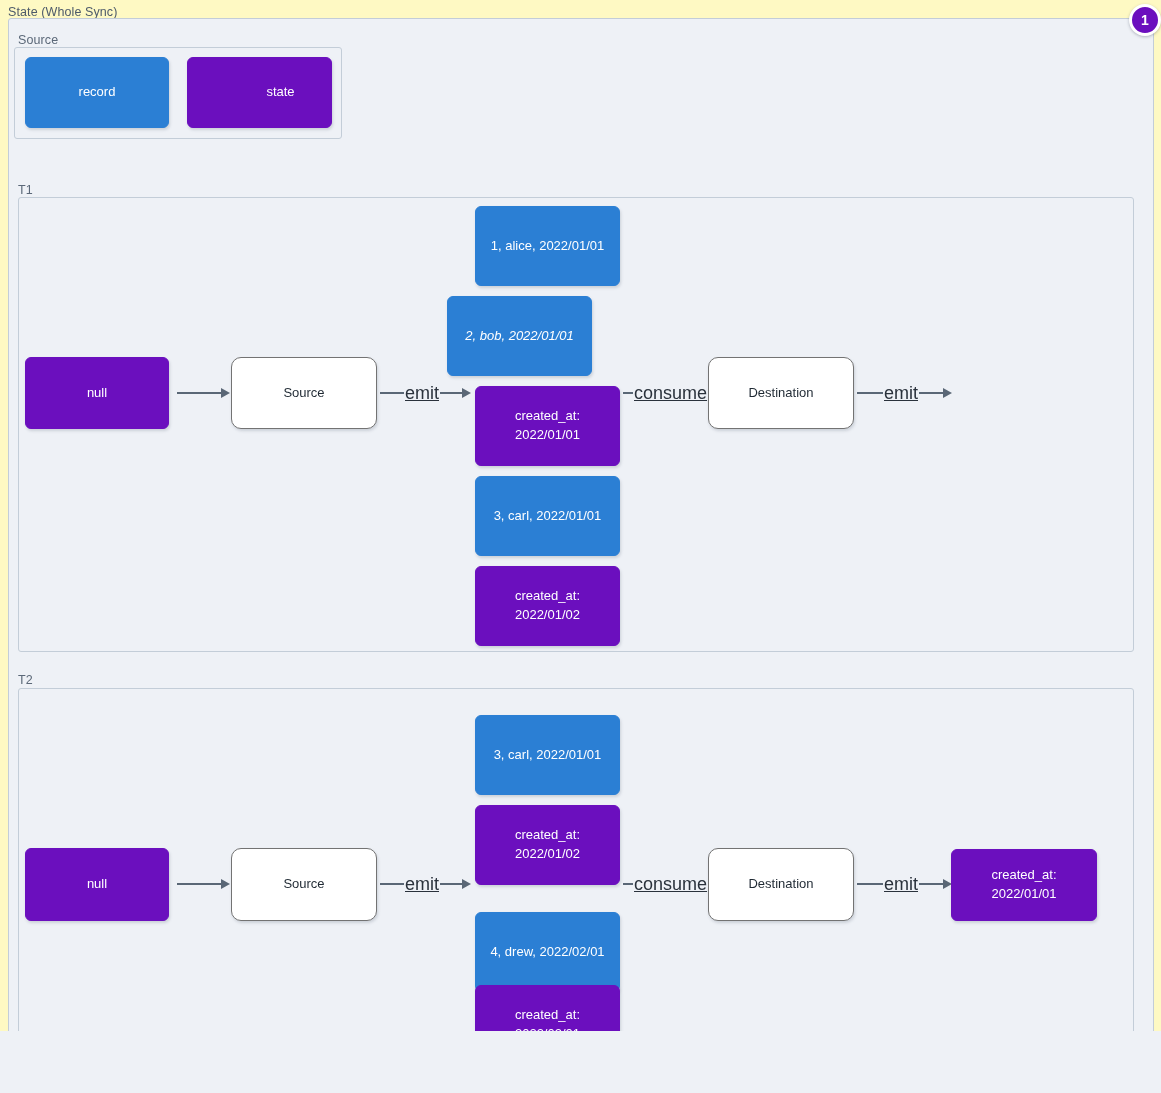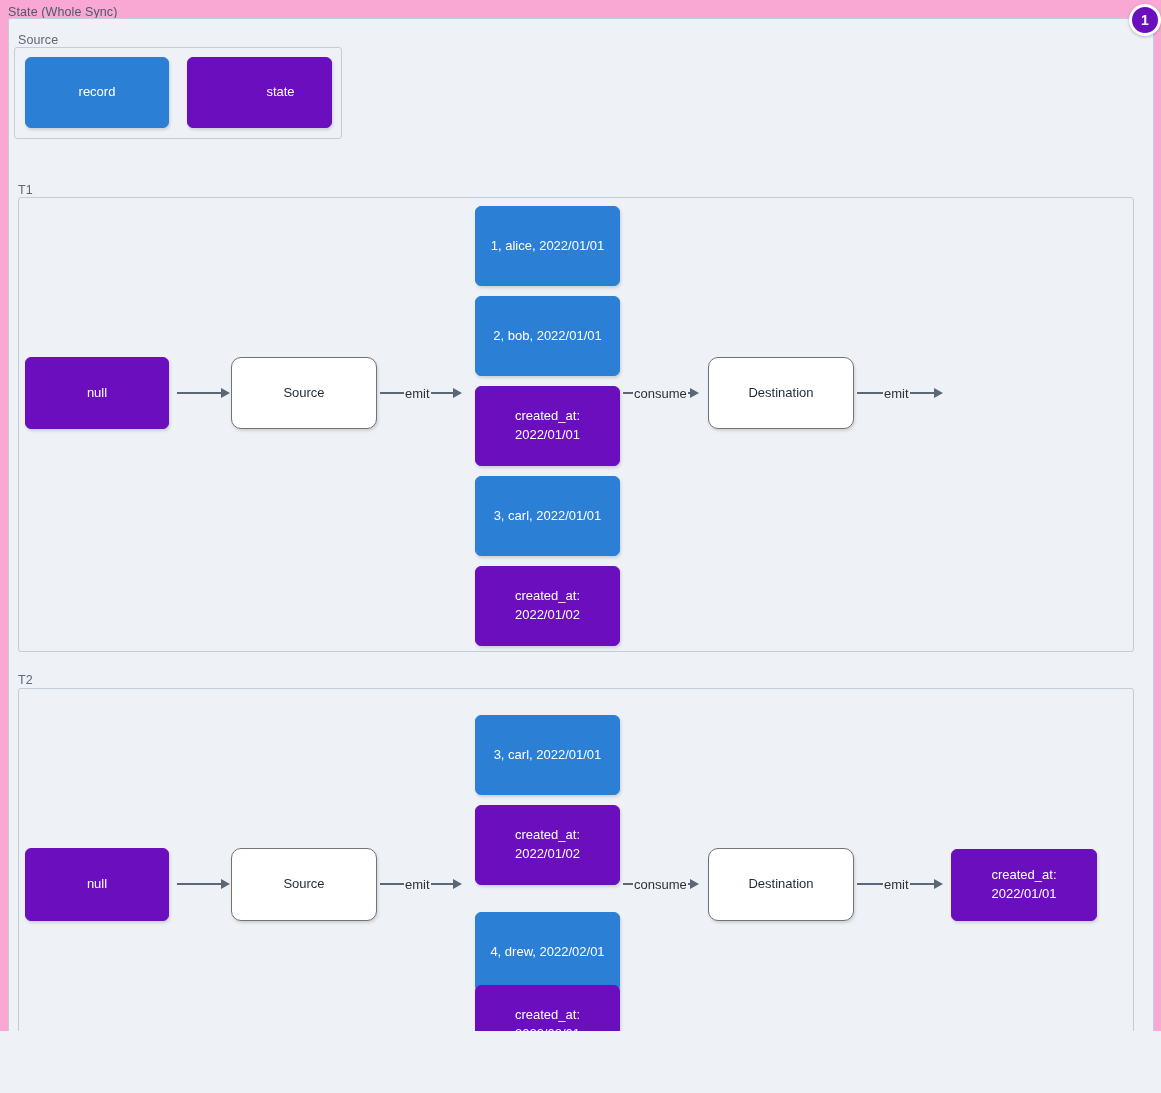--- a/index.html
+++ b/index.html
@@ -5,21 +5,21 @@
   html, body {
     margin: 0;
     padding: 0;
     background: #eef1f6;
     font-family: "Liberation Sans", sans-serif;
   }
   #canvas {
     position: relative;
     width: 1161px;
     height: 1031px;
-    background: #f9a8d4;
+    background: #fef9c3;
     overflow: hidden;
   }
 
   
   .group {
     position: absolute;
     border: 1px solid #c3cdd8;
     border-radius: 3px;
     background: #eef1f6;
     box-sizing: border-box;
@@ -70,25 +70,26 @@
     position: absolute;
     display: flex;
     align-items: center;
     height: 18px;
   }
   .edge .seg {
     height: 2.5px;
     background: #5a6776;
   }
   .edge .lbl {
-    font-size: 13px;
+    font-size: 18px;
     color: #2a323c;
     padding: 0 1px;
     white-space: nowrap;
     line-height: 1;
+    text-decoration: underline;
   }
   .edge .head {
     width: 0;
     height: 0;
     border-top: 5.5px solid transparent;
     border-bottom: 5.5px solid transparent;
     border-left: 9px solid #5a6776;
     margin-left: -1px;
   }
 
@@ -155,21 +156,21 @@
   <div class="edge" style="left:380px; top:384px;">
     <div class="seg" style="width:24px;"></div>
     <span class="lbl">emit</span>
     <div class="seg" style="width:23px;"></div>
     <div class="head"></div>
   </div>
 
   <div class="node record" style="left:475px; top:206px; width:145px; height:80px;">
     <span>1, alice, 2022/01/01</span>
   </div>
-  <div class="node record" style="left:475px; top:296px; width:145px; height:80px;">
+  <div class="node record" style="left:447px; top:296px; width:145px; height:80px;font-style:italic;">
     <span>2, bob, 2022/01/01</span>
   </div>
   <div class="node state" style="left:475px; top:386px; width:145px; height:80px;">
     <span>created_at:
 2022/01/01</span>
   </div>
   <div class="node record" style="left:475px; top:476px; width:145px; height:80px;">
     <span>3, carl, 2022/01/01</span>
   </div>
   <div class="node state" style="left:475px; top:566px; width:145px; height:80px;">

